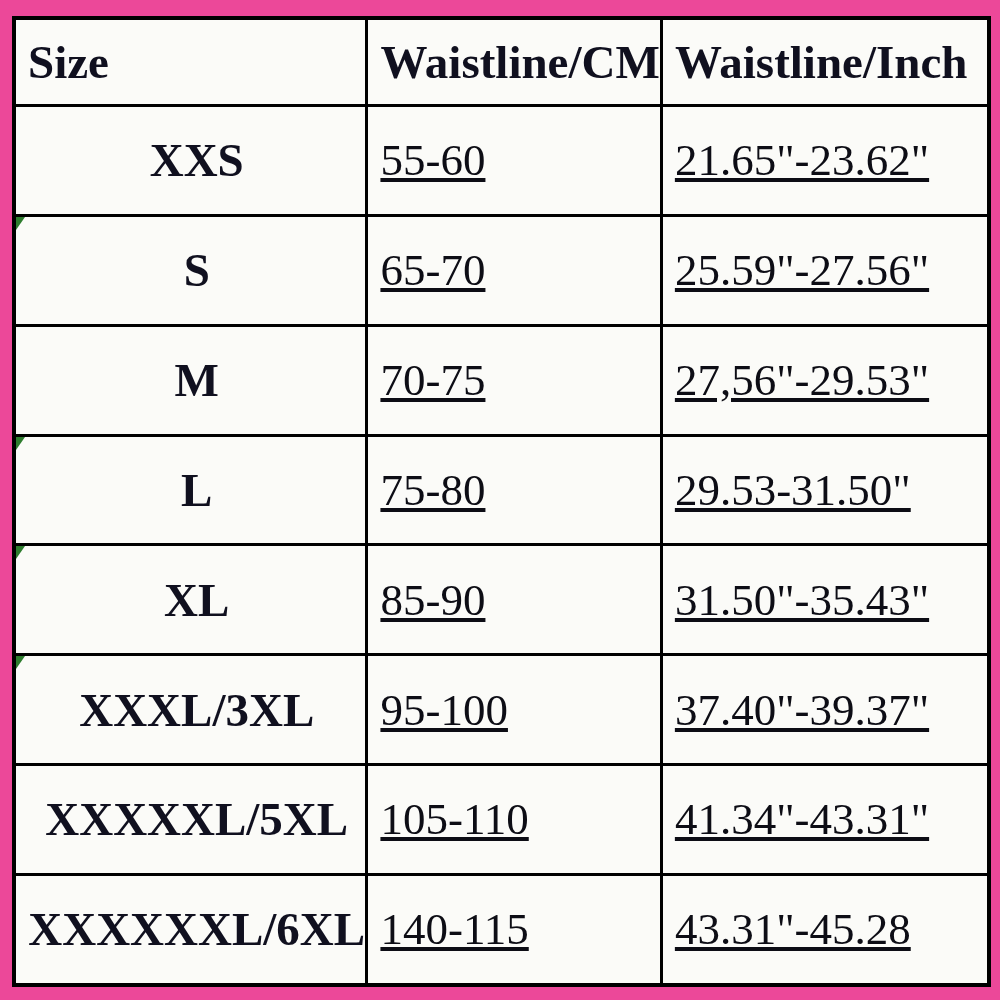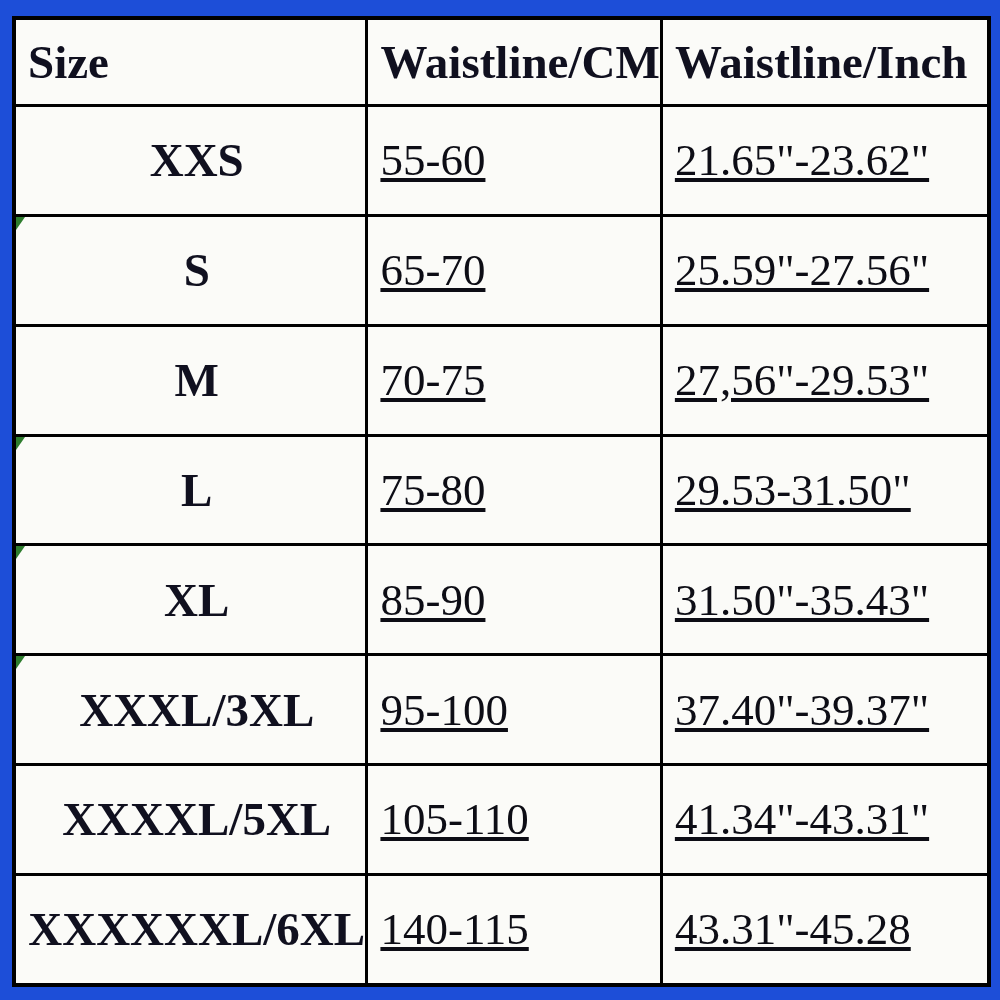--- a/index.html
+++ b/index.html
@@ -8,21 +8,21 @@
     width: 1000px;
     height: 1000px;
     background: #0b0b0b;
     overflow: hidden;
     font-family: "Liberation Serif", "DejaVu Serif", serif;
   }
   .frame {
     position: relative;
     width: 1000px;
     height: 1000px;
-    background: #1d4ed8;
+    background: #ec4899;
   }
   .table-wrap {
     position: absolute;
     left: 12px;
     top: 16px;
     right: 9px;
     bottom: 13px;
     background: #fbfbf8;
   }
   table.size-table {
@@ -132,21 +132,21 @@
 
 
   <tr>
     <td class="size-cell has-marker"><span class="marker"></span><span class="cell-text">XXXL/3XL</span></td>
     <td class="cm-cell"><span class="cell-text">95-100</span></td>
     <td class="inch-cell"><span class="cell-text">37.40"-39.37"</span></td>
   </tr>
 
 
   <tr>
-    <td class="size-cell"><span class="cell-text">XXXXL/5XL</span></td>
+    <td class="size-cell"><span class="cell-text">XXXXXL/5XL</span></td>
     <td class="cm-cell"><span class="cell-text">105-110</span></td>
     <td class="inch-cell"><span class="cell-text">41.34"-43.31"</span></td>
   </tr>
 
   <tr>
     <td class="size-cell"><span class="cell-text">XXXXXXL/6XL</span></td>
     <td class="cm-cell"><span class="cell-text">140-115</span></td>
     <td class="inch-cell"><span class="cell-text">43.31"-45.28</span></td>
   </tr>
 </tbody>

